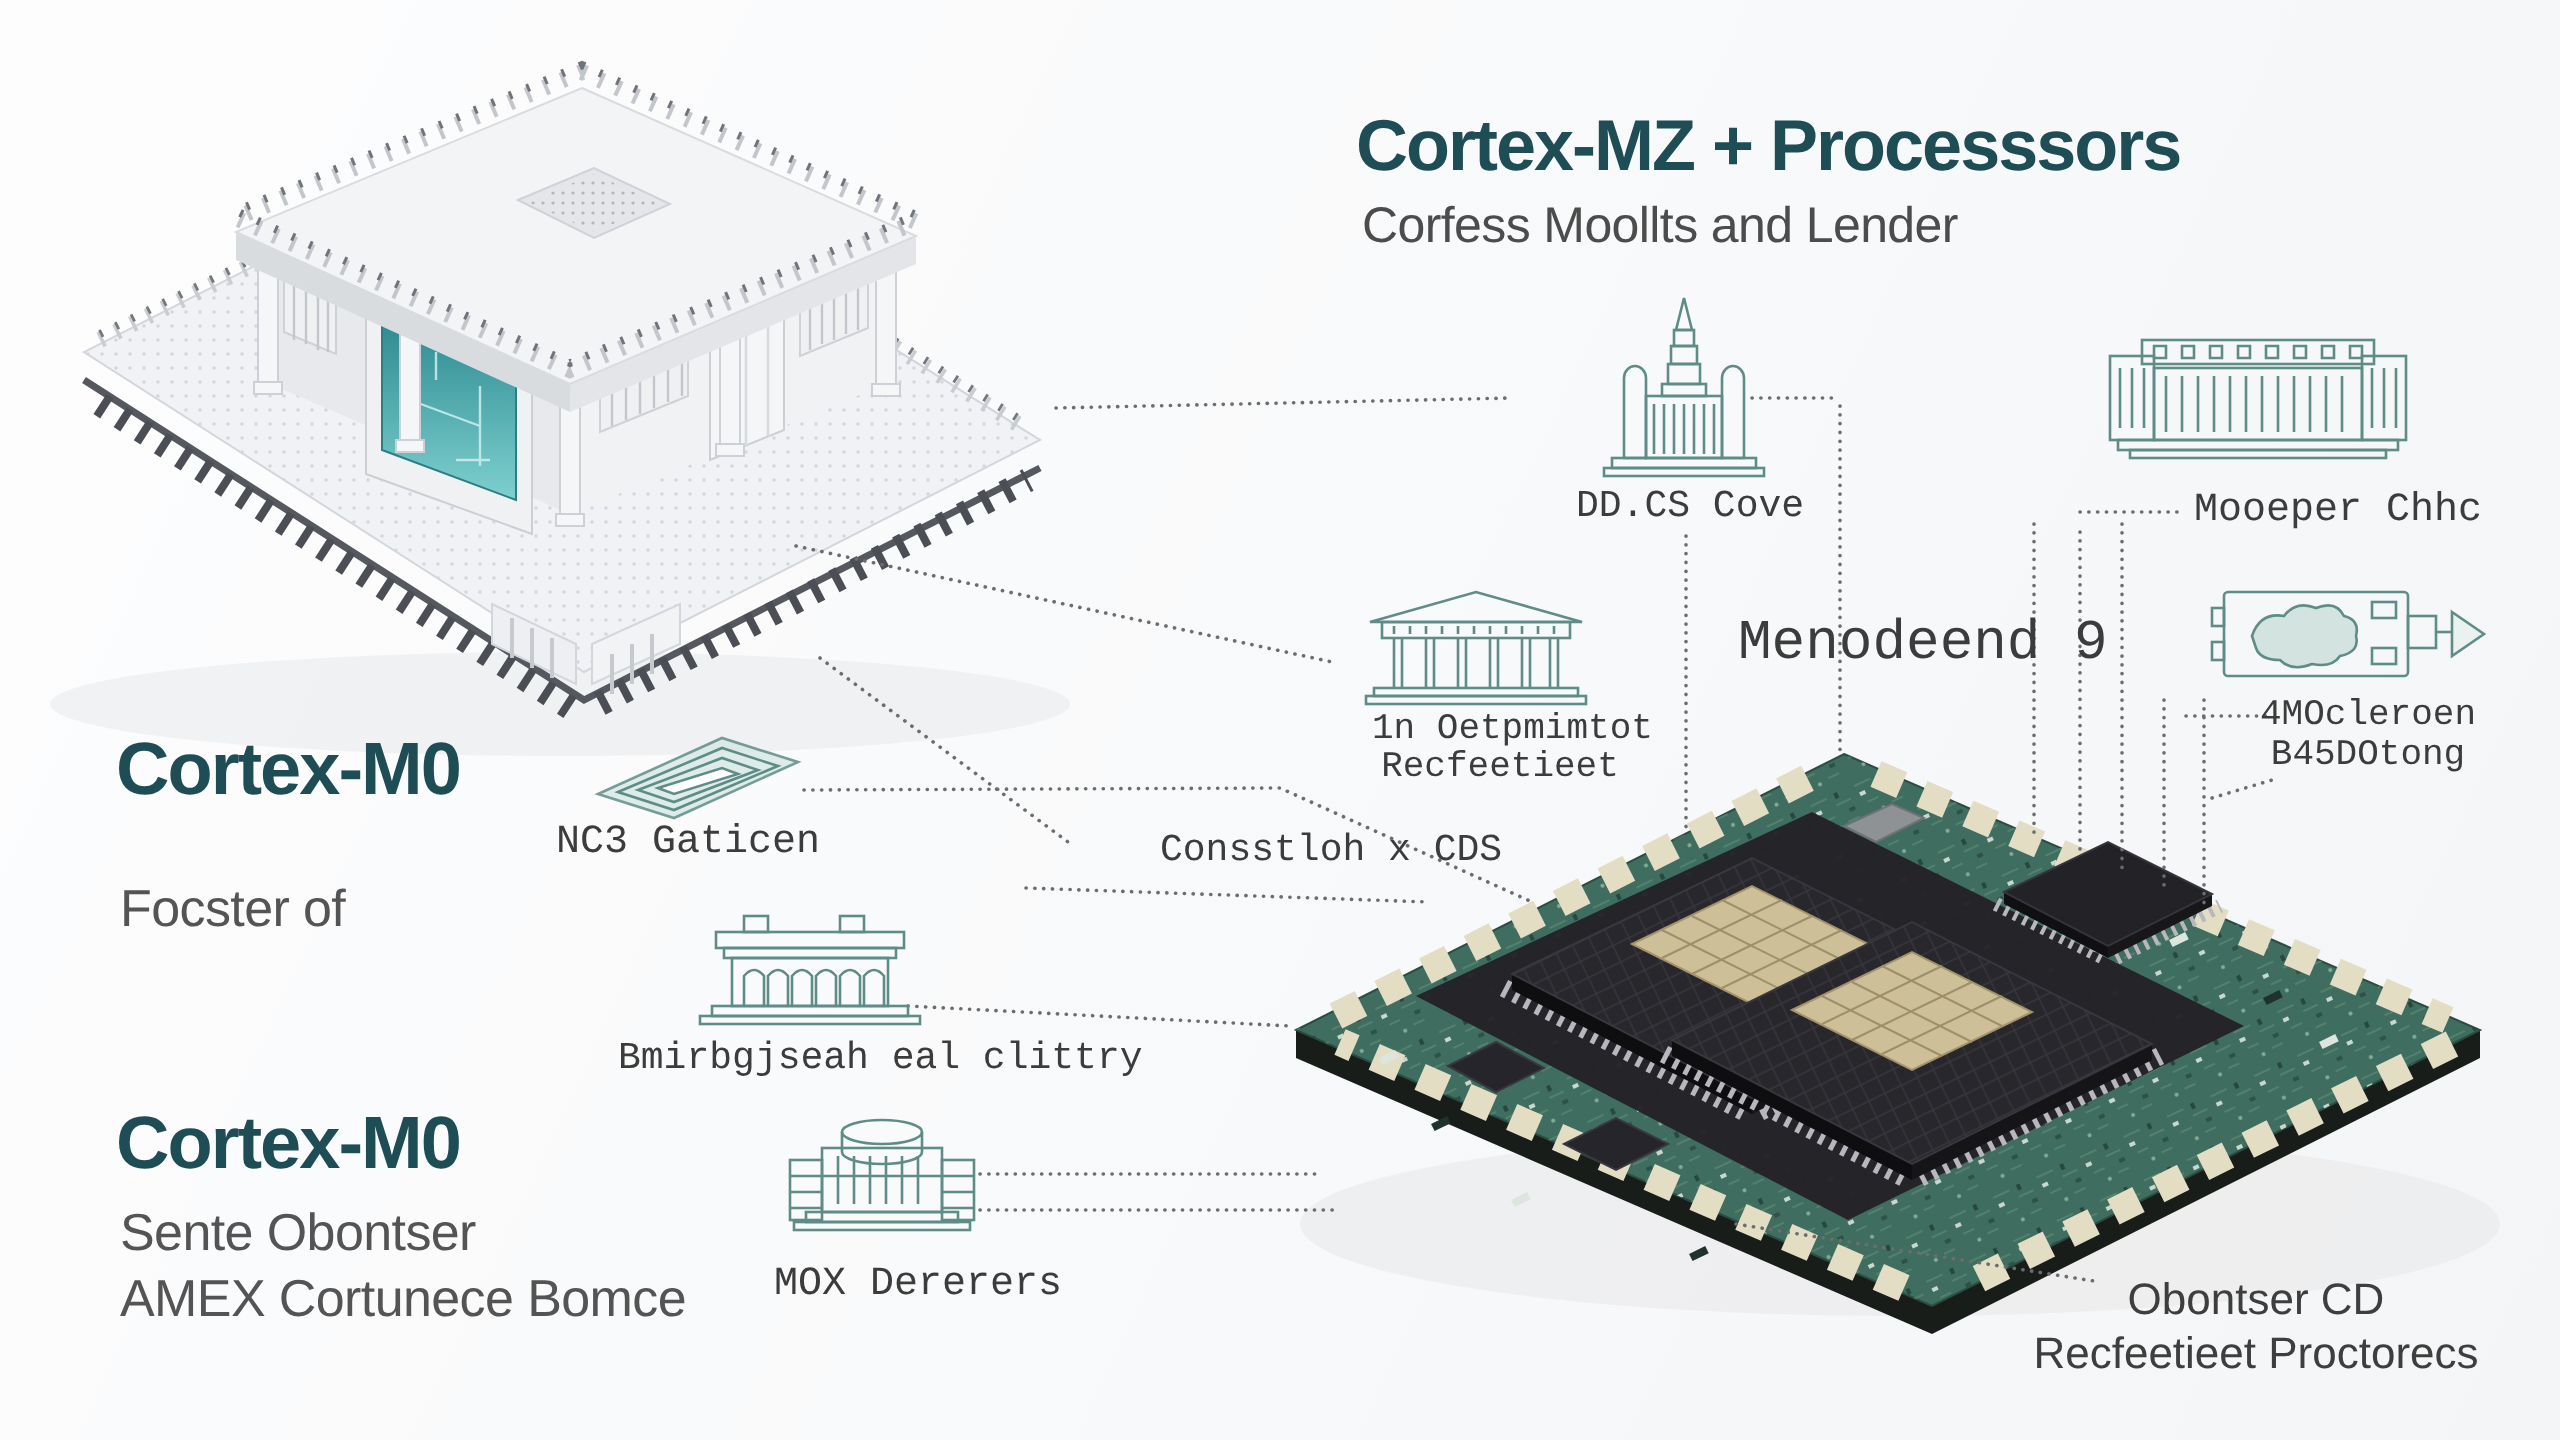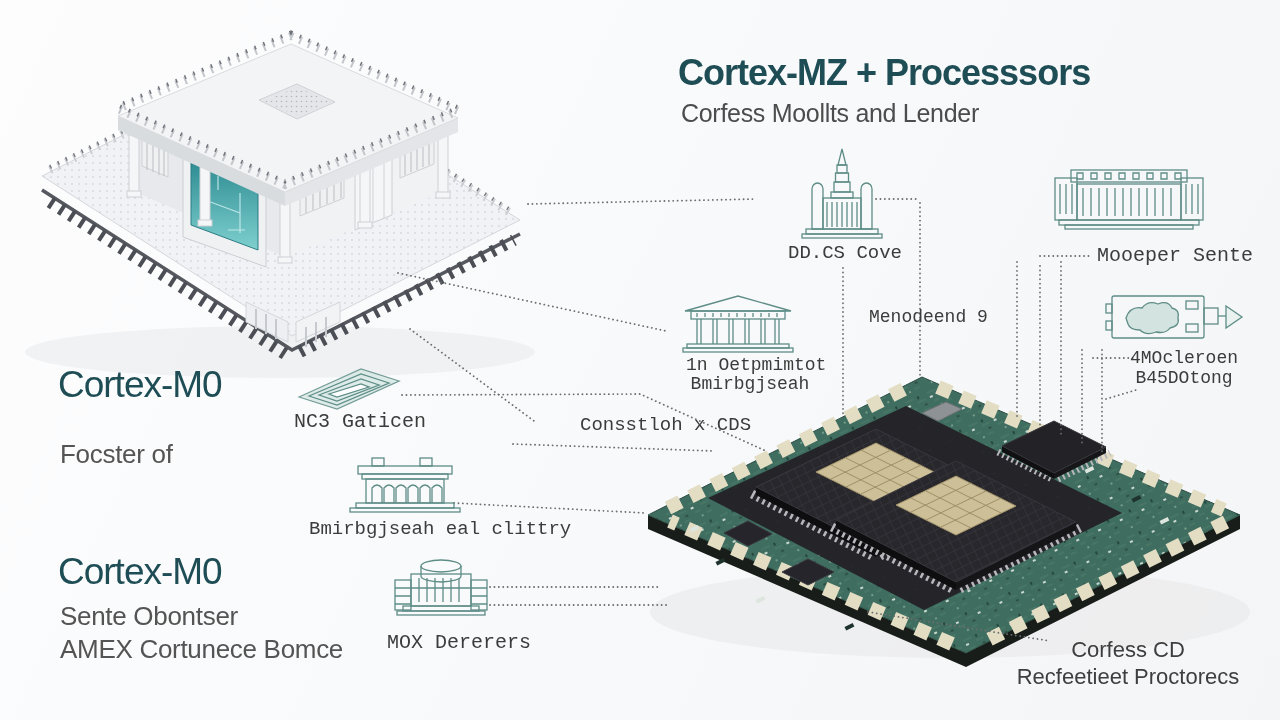--- a/index.html
+++ b/index.html
@@ -5,21 +5,21 @@
   html,body{margin:0;padding:0;background:#eef0f1;}
   #stage{
     position:relative;width:1280px;height:720px;overflow:hidden;
     background:linear-gradient(115deg,#fdfdfe 0%,#f8f9fa 55%,#f4f5f6 100%);
     font-family:"Liberation Sans", sans-serif;
   }
   #scene{position:absolute;left:0;top:0;z-index:0;}
   .txt{position:absolute;z-index:2;color:#3b3b3b;white-space:nowrap;}
   .title{font-size:36px;font-weight:700;color:#1e4d55;letter-spacing:-1px;}
   .subtitle{font-size:25px;color:#4c4c4c;letter-spacing:-0.3px;}
-  .h2{font-size:37px;font-weight:400;color:#1e4d55;letter-spacing:-1px;}
+  .h2{font-size:37px;font-weight:700;color:#1e4d55;letter-spacing:-1px;}
   .body-lines{font-size:26px;color:#545454;line-height:33px;letter-spacing:-0.3px;}
   .lbl{font-size:19px;color:#3c3c3c;font-family:Liberation Mono, monospace;}
   .lbl.center{text-align:center;}
   .two-line{line-height:19px;text-align:center;font-size:18px;}
   .conricin{font-size:22px;color:#3e3e3e;line-height:27px;text-align:center;}
 </style>
 </head>
 <body>
 
 <div id="stage">
@@ -290,32 +290,32 @@
     <div>Focster of</div>
   </div>
 
   <div class="txt h2" style="left:58px;top:551px;">Cortex-M0</div>
   <div class="txt body-lines" style="left:60px;top:600px;">
     <div>Sente Obontser</div>
     <div>AMEX Cortunece Bomce</div>
   </div>
 
   <div class="txt lbl center" style="left:788px;top:242px;width:114px;">DD.CS Cove</div>
-  <div class="txt lbl" style="left:1097px;top:244px;font-size:20px;">Mooeper Sente</div>
-  <div class="txt lbl" style="left:869px;top:307px;font-size:18px;">Menodeend 9</div>
+  <div class="txt lbl" style="left:1097px;top:244px;font-size:20px;">Mooeper Chhc</div>
+  <div class="txt lbl" style="left:869px;top:307px;font-size:28px;">Menodeend 9</div>
   <div class="txt lbl two-line" style="left:686px;top:356px;width:128px;">
     <div>1n Oetpmimtot</div>
-    <div>Bmirbgjseah</div>
-  </div>
-  <div class="txt lbl" style="left:294px;top:410px;font-size:20px;">NC3 Gaticen</div>
+    <div>Recfeetieet</div>
+  </div>
+  <div class="txt lbl" style="left:278px;top:410px;font-size:20px;">NC3 Gaticen</div>
   <div class="txt lbl" style="left:533px;top:414px;margin-left:47px;">Consstloh x CDS</div>
   <div class="txt lbl two-line" style="left:1130px;top:348px;width:108px;line-height:20px;">
     <div>4MOcleroen</div>
     <div>B45DOtong</div>
   </div>
   <div class="txt lbl" style="left:297px;top:518px;margin-left:12px;">Bmirbgjseah eal clittry</div>
   <div class="txt lbl" style="left:387px;top:631px;font-size:20px;">MOX Dererers</div>
   <div class="txt conricin" style="left:1000px;top:636px;width:256px;">
-    <div>Corfess CD</div>
+    <div>Obontser CD</div>
     <div>Recfeetieet Proctorecs</div>
   </div>
 
 </div>
 
 </body></html>

